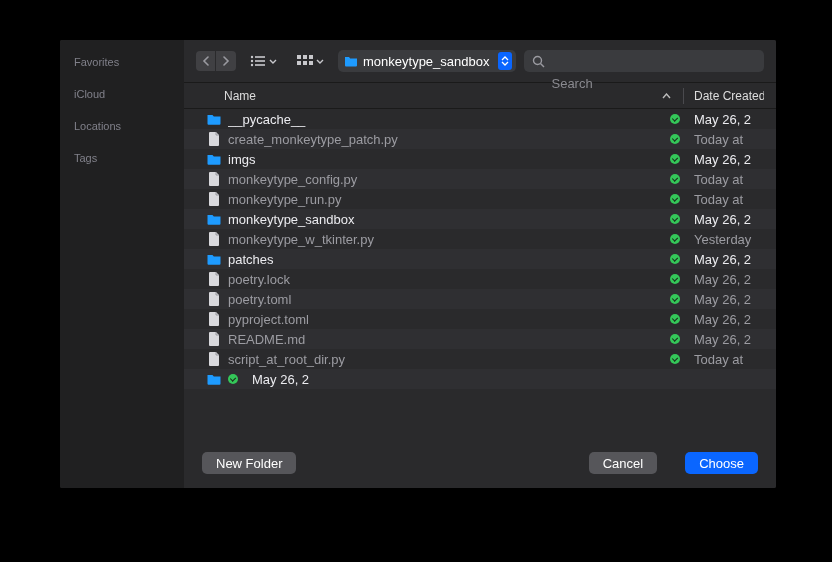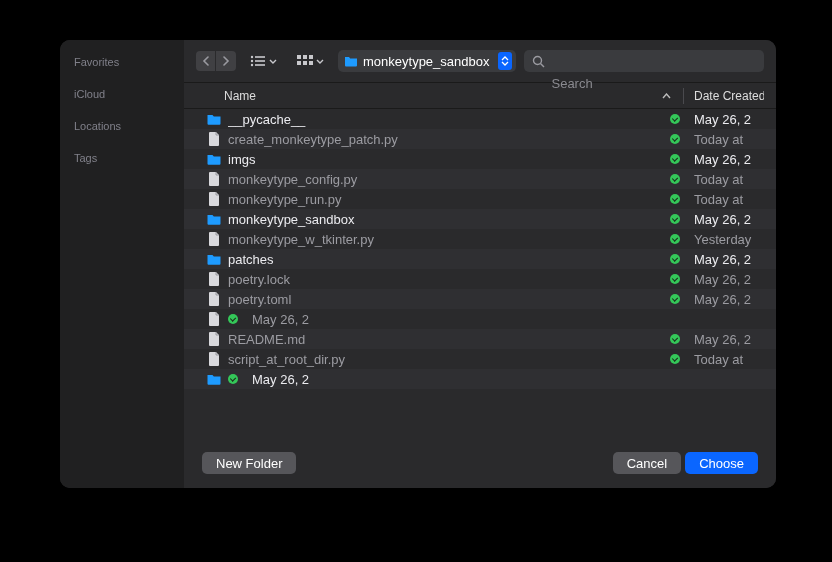--- a/index.html
+++ b/index.html
@@ -1,17 +1,17 @@
 <!DOCTYPE html>
 <html><head>
 <meta charset="utf-8">
 <style>
 * { margin: 0; padding: 0; box-sizing: border-box; font-family: -apple-system, BlinkMacSystemFont, "Segoe UI", Helvetica, Arial, sans-serif; }
 body { background: #000; width: 832px; height: 562px; overflow: hidden; }
-.dialog { position: absolute; left: 60px; top: 40px; width: 716px; height: 448px; background: #2a2a2c; border-radius: 10px; box-shadow: 0 20px 60px rgba(0,0,0,0.6); display: flex; overflow: hidden; }
+.dialog { position: absolute; left: 60px; top: 40px; width: 716px; height: 448px; background: #2a2a2c; border-radius: 2px; box-shadow: 0 20px 60px rgba(0,0,0,0.6); display: flex; overflow: hidden; }
 .sidebar { width: 124px; background: #202021; padding: 16px 14px; }
 .sidebar-heading { color: #80808a; font-size: 11px; font-weight: 400; margin-bottom: 20px; }
 .main { flex: 1; display: flex; flex-direction: column; background: #2a2a2c; }
 .toolbar { display: flex; align-items: center; gap: 8px; padding: 10px 12px 10px 0; border-bottom: 1px solid #1a1a1a; }
 .nav-btns { display: flex; margin-left: 12px; }
 .nav-btn { width: 20px; height: 20px; background: #404043; border: none; border-radius: 4px; display: flex; align-items: center; justify-content: center; color: #88888e; cursor: default; }
 .nav-btn.back { border-radius: 4px 0 0 4px; border-right: 1px solid #2a2a2c; }
 .nav-btn.fwd { border-radius: 0 4px 4px 0; }
 .seg { display: flex; align-items: center; background: transparent; border-radius: 5px; padding: 0; }
 .seg-btn { height: 22px; background: transparent; border: none; display: flex; align-items: center; justify-content: center; padding: 0 6px; color: #c8c8cc; gap: 3px; }
@@ -31,21 +31,21 @@
 .file-list { flex: 1; overflow: hidden; }
 .row { display: flex; align-items: center; height: 20px; padding: 0 12px 0 22px; color: #9c9ca2; font-size: 13px; }
 .row.folder { color: #ececf0; }
 .row.alt { background: #2f2f32; }
 .row .icon { width: 16px; height: 16px; margin-right: 6px; display: flex; align-items: center; justify-content: center; }
 .row .fname { flex: 1; white-space: nowrap; overflow: hidden; text-overflow: ellipsis; }
 .row .sync { width: 10px; height: 10px; border-radius: 50%; background: #34c759; margin-right: 14px; position: relative; }
 .row .sync::after { content: ""; position: absolute; left: 3px; top: 2px; width: 3px; height: 4px; border-right: 1.5px solid #1a2b1a; border-bottom: 1.5px solid #1a2b1a; transform: rotate(45deg); }
 .row .date { width: 70px; overflow: hidden; white-space: nowrap; }
 .row.folder .date { color: #ececf0; }
-.footer { display: flex; align-items: center; padding: 14px 18px; gap: 4px; }
+.footer { display: flex; align-items: center; padding: 14px 18px; gap: 28px; }
 .footer .spacer { flex: 1; }
 .btn { height: 22px; padding: 0 14px; border-radius: 5px; border: none; font-size: 13px; cursor: default; }
 .btn.secondary { background: #56565a; color: #fff; }
 .btn.primary { background: #0a66ff; color: #ffffff; }
 svg { display: block; }
 </style>
 </head>
 <body>
 
 <div class="dialog">
@@ -240,20 +240,21 @@
           <span class="sync"></span>
           <span class="date">May 26, 2</span>
         </div>
         <div class="row">
           <span class="icon">
             <svg width="14" height="16" viewBox="0 0 14 16">
               <path d="M2 1 h7 l3 3 v10 a1 1 0 0 1 -1 1 H3 a1 1 0 0 1 -1 -1 V2 a1 1 0 0 1 1 -1 Z" fill="#d8d8dc"></path>
               <path d="M9 1 v3 h3" fill="none" stroke="#8a8a90" stroke-width="0.8"></path>
             </svg>
           </span>
+          <span class="fname">pyproject.toml</span>
           <span class="sync"></span>
           <span class="date">May 26, 2</span>
         </div>
         <div class="row alt">
           <span class="icon">
             <svg width="14" height="16" viewBox="0 0 14 16">
               <path d="M2 1 h7 l3 3 v10 a1 1 0 0 1 -1 1 H3 a1 1 0 0 1 -1 -1 V2 a1 1 0 0 1 1 -1 Z" fill="#d8d8dc"></path>
               <path d="M9 1 v3 h3" fill="none" stroke="#8a8a90" stroke-width="0.8"></path>
             </svg>
           </span>

